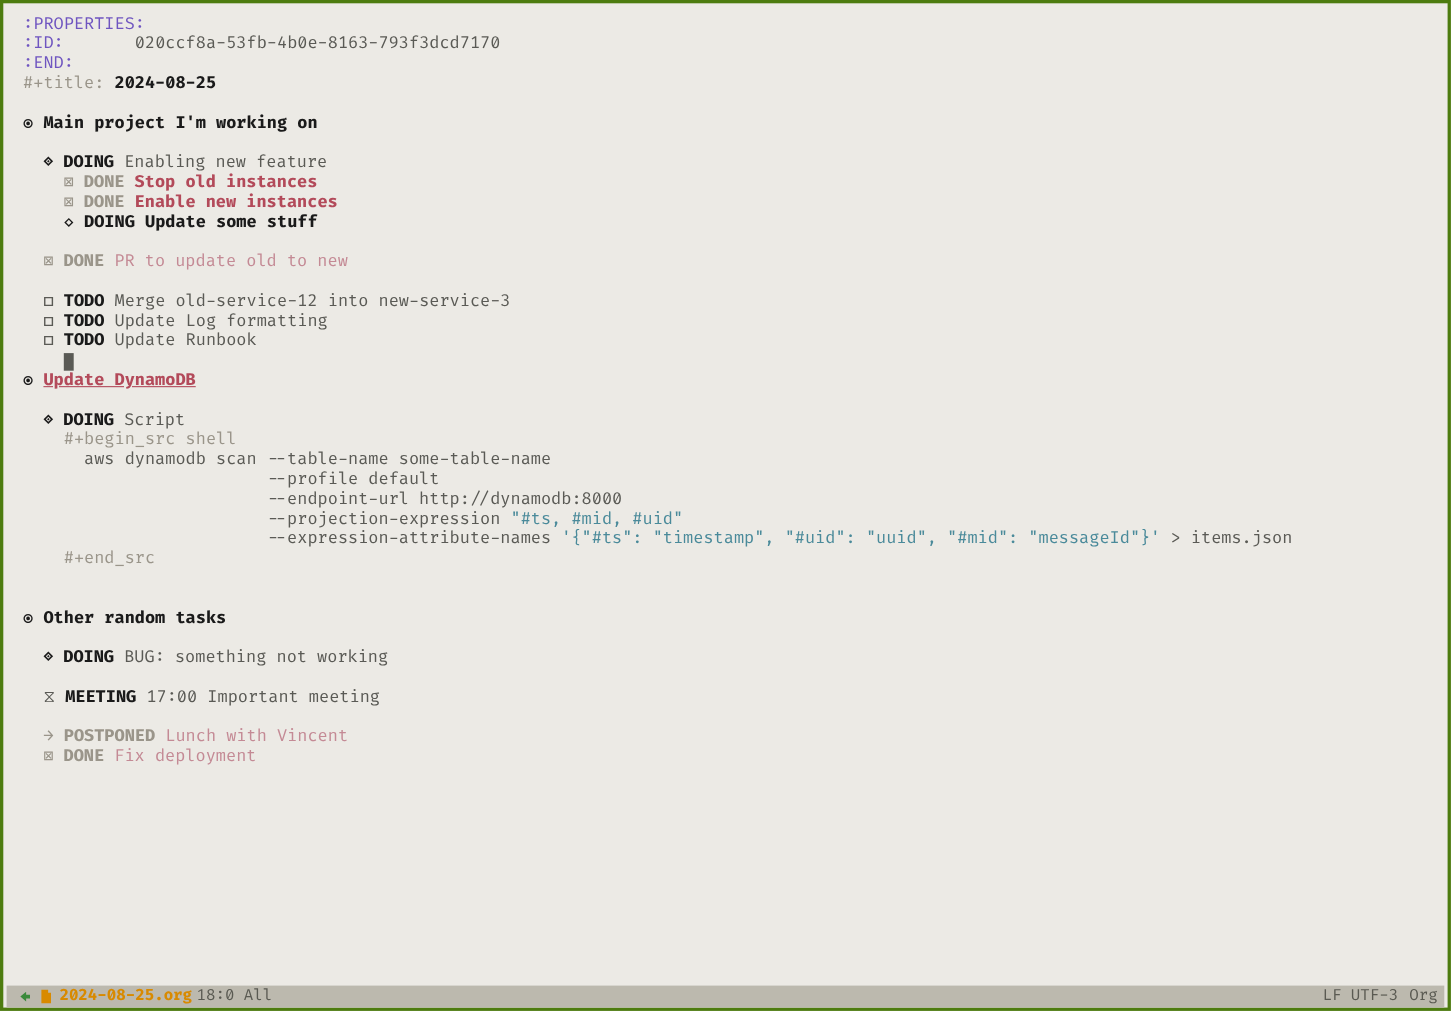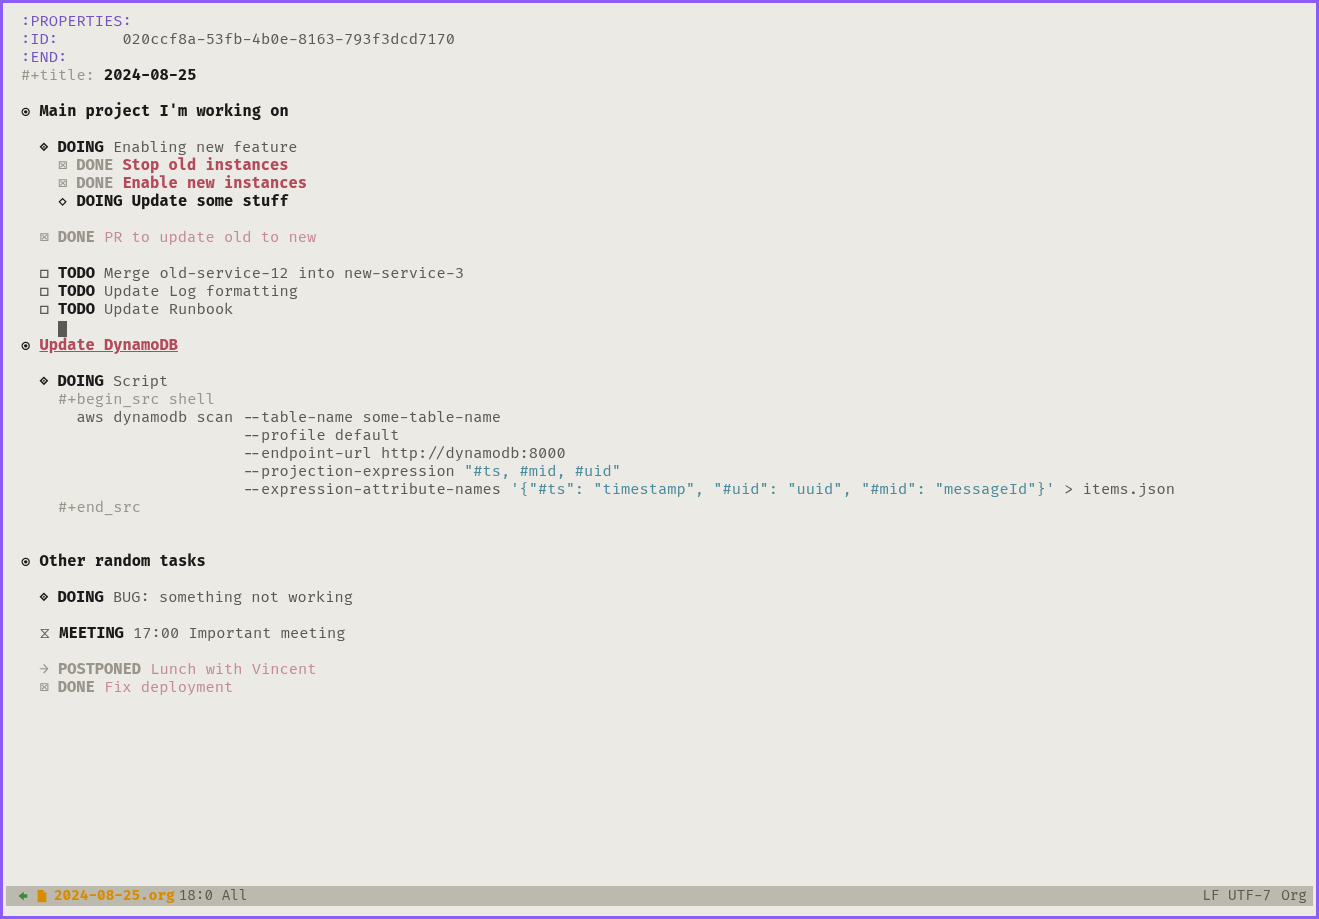--- a/index.html
+++ b/index.html
@@ -8,21 +8,21 @@
     height: 100%;
     background: #aaccdd;
     font-family: "Fira Code", "Cascadia Code", "Consolas", "Menlo", monospace;
   }
   .editor-frame {
     position: relative;
     width: 1319px;
     height: 919px;
     box-sizing: border-box;
     background: #eceae5;
-    border: 3px solid #8b5cf6;
+    border: 3px solid #4d7c0f;
   }
   .buffer {
     padding: 10px 0 0 18px;
     font-size: 15px;
     line-height: 18px;
     white-space: pre;
     color: #5a5a55;
   }
   .prop-key   { color: #6f55c0; }
   .prop-id    { color: #6f55c0; }
@@ -48,21 +48,21 @@
     display: inline-block;
     width: 9px;
     height: 16px;
     background: #5a5a55;
     vertical-align: text-bottom;
   }
   .modeline {
     position: absolute;
     left: 3px;
     right: 3px;
-    bottom: 10px;
+    bottom: 0;
     height: 20px;
     background: #bcb9ae;
     color: #5a5a52;
     font-size: 14px;
     line-height: 20px;
     padding: 0 6px 0 8px;
     display: flex;
     justify-content: space-between;
     align-items: center;
     font-family: inherit;
@@ -134,17 +134,17 @@
       </span>
       <span class="ml-icon ml-file">
         <svg viewBox="0 0 16 16" width="14" height="14">
             <path d="M3 1h7l3 3v11H3z M10 1v3h3"></path>
           </svg>
       </span>
       <span class="ml-filename">2024-08-25.org</span>
       <span class="ml-pos">18:0 All</span>
     </div>
     <div class="ml-right">
-      <span>LF UTF-7</span>
+      <span>LF UTF-3</span>
       <span>Org</span>
     </div>
   </div>
 </div>
 
 </body></html>

